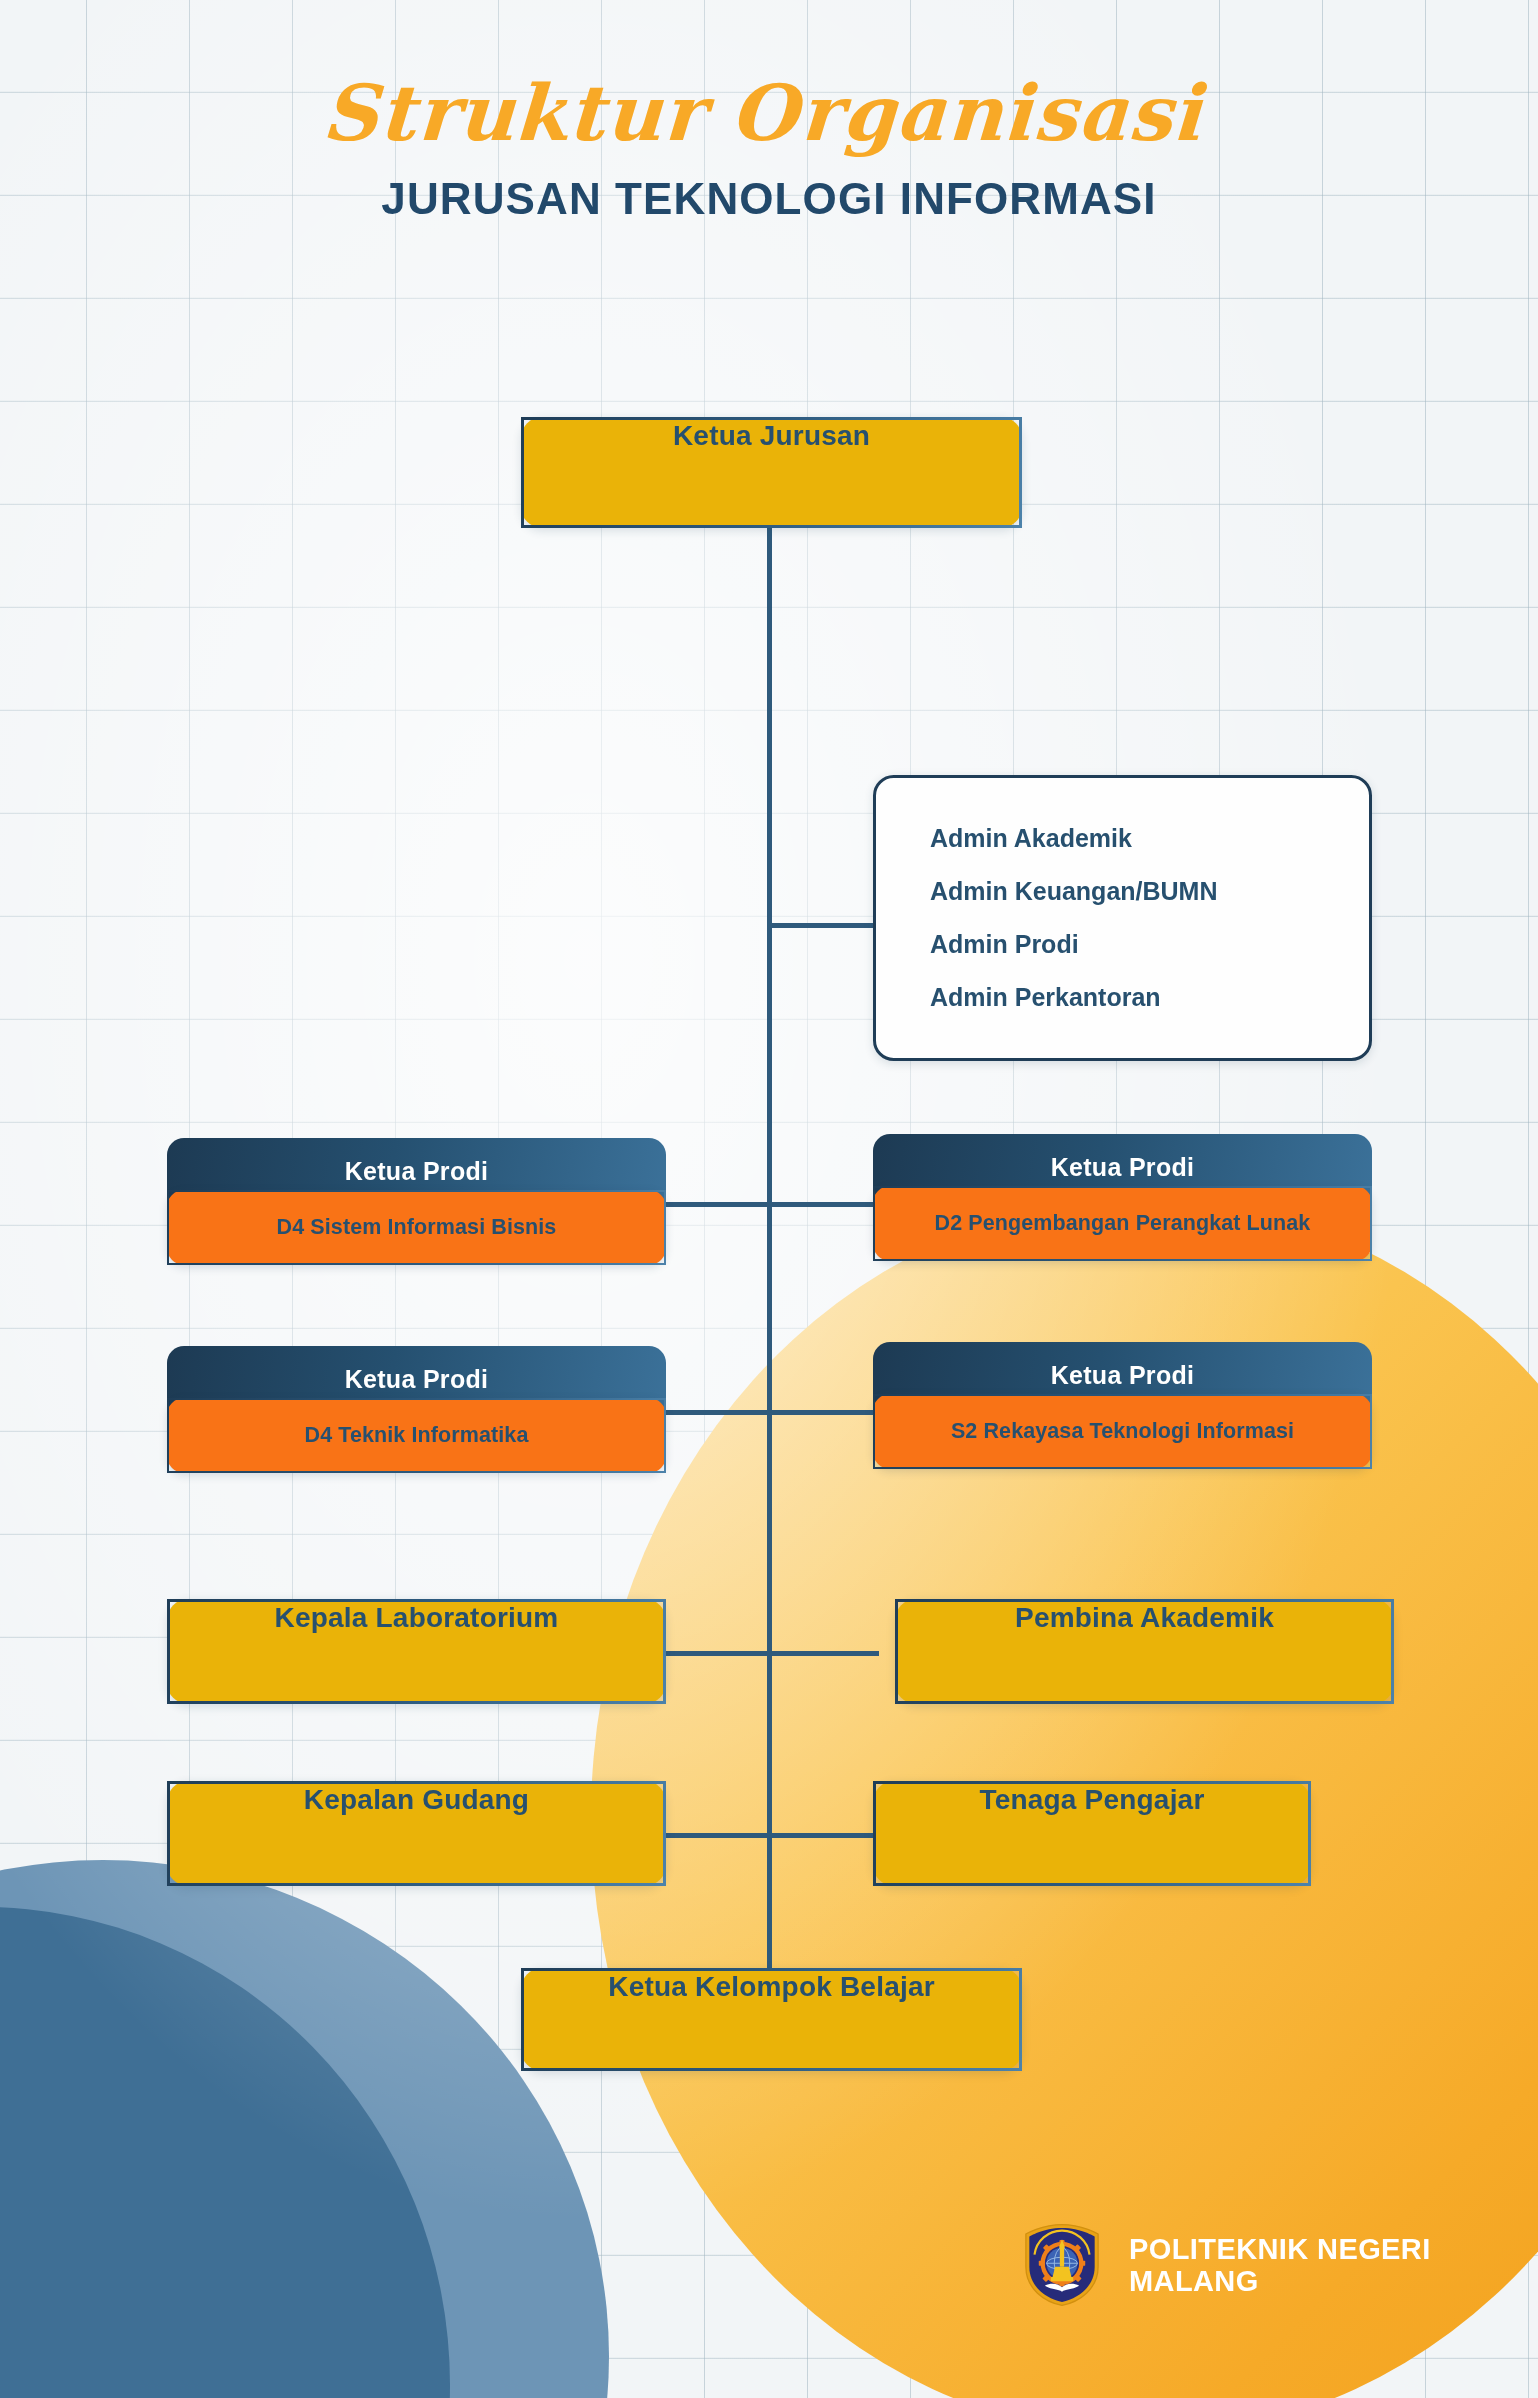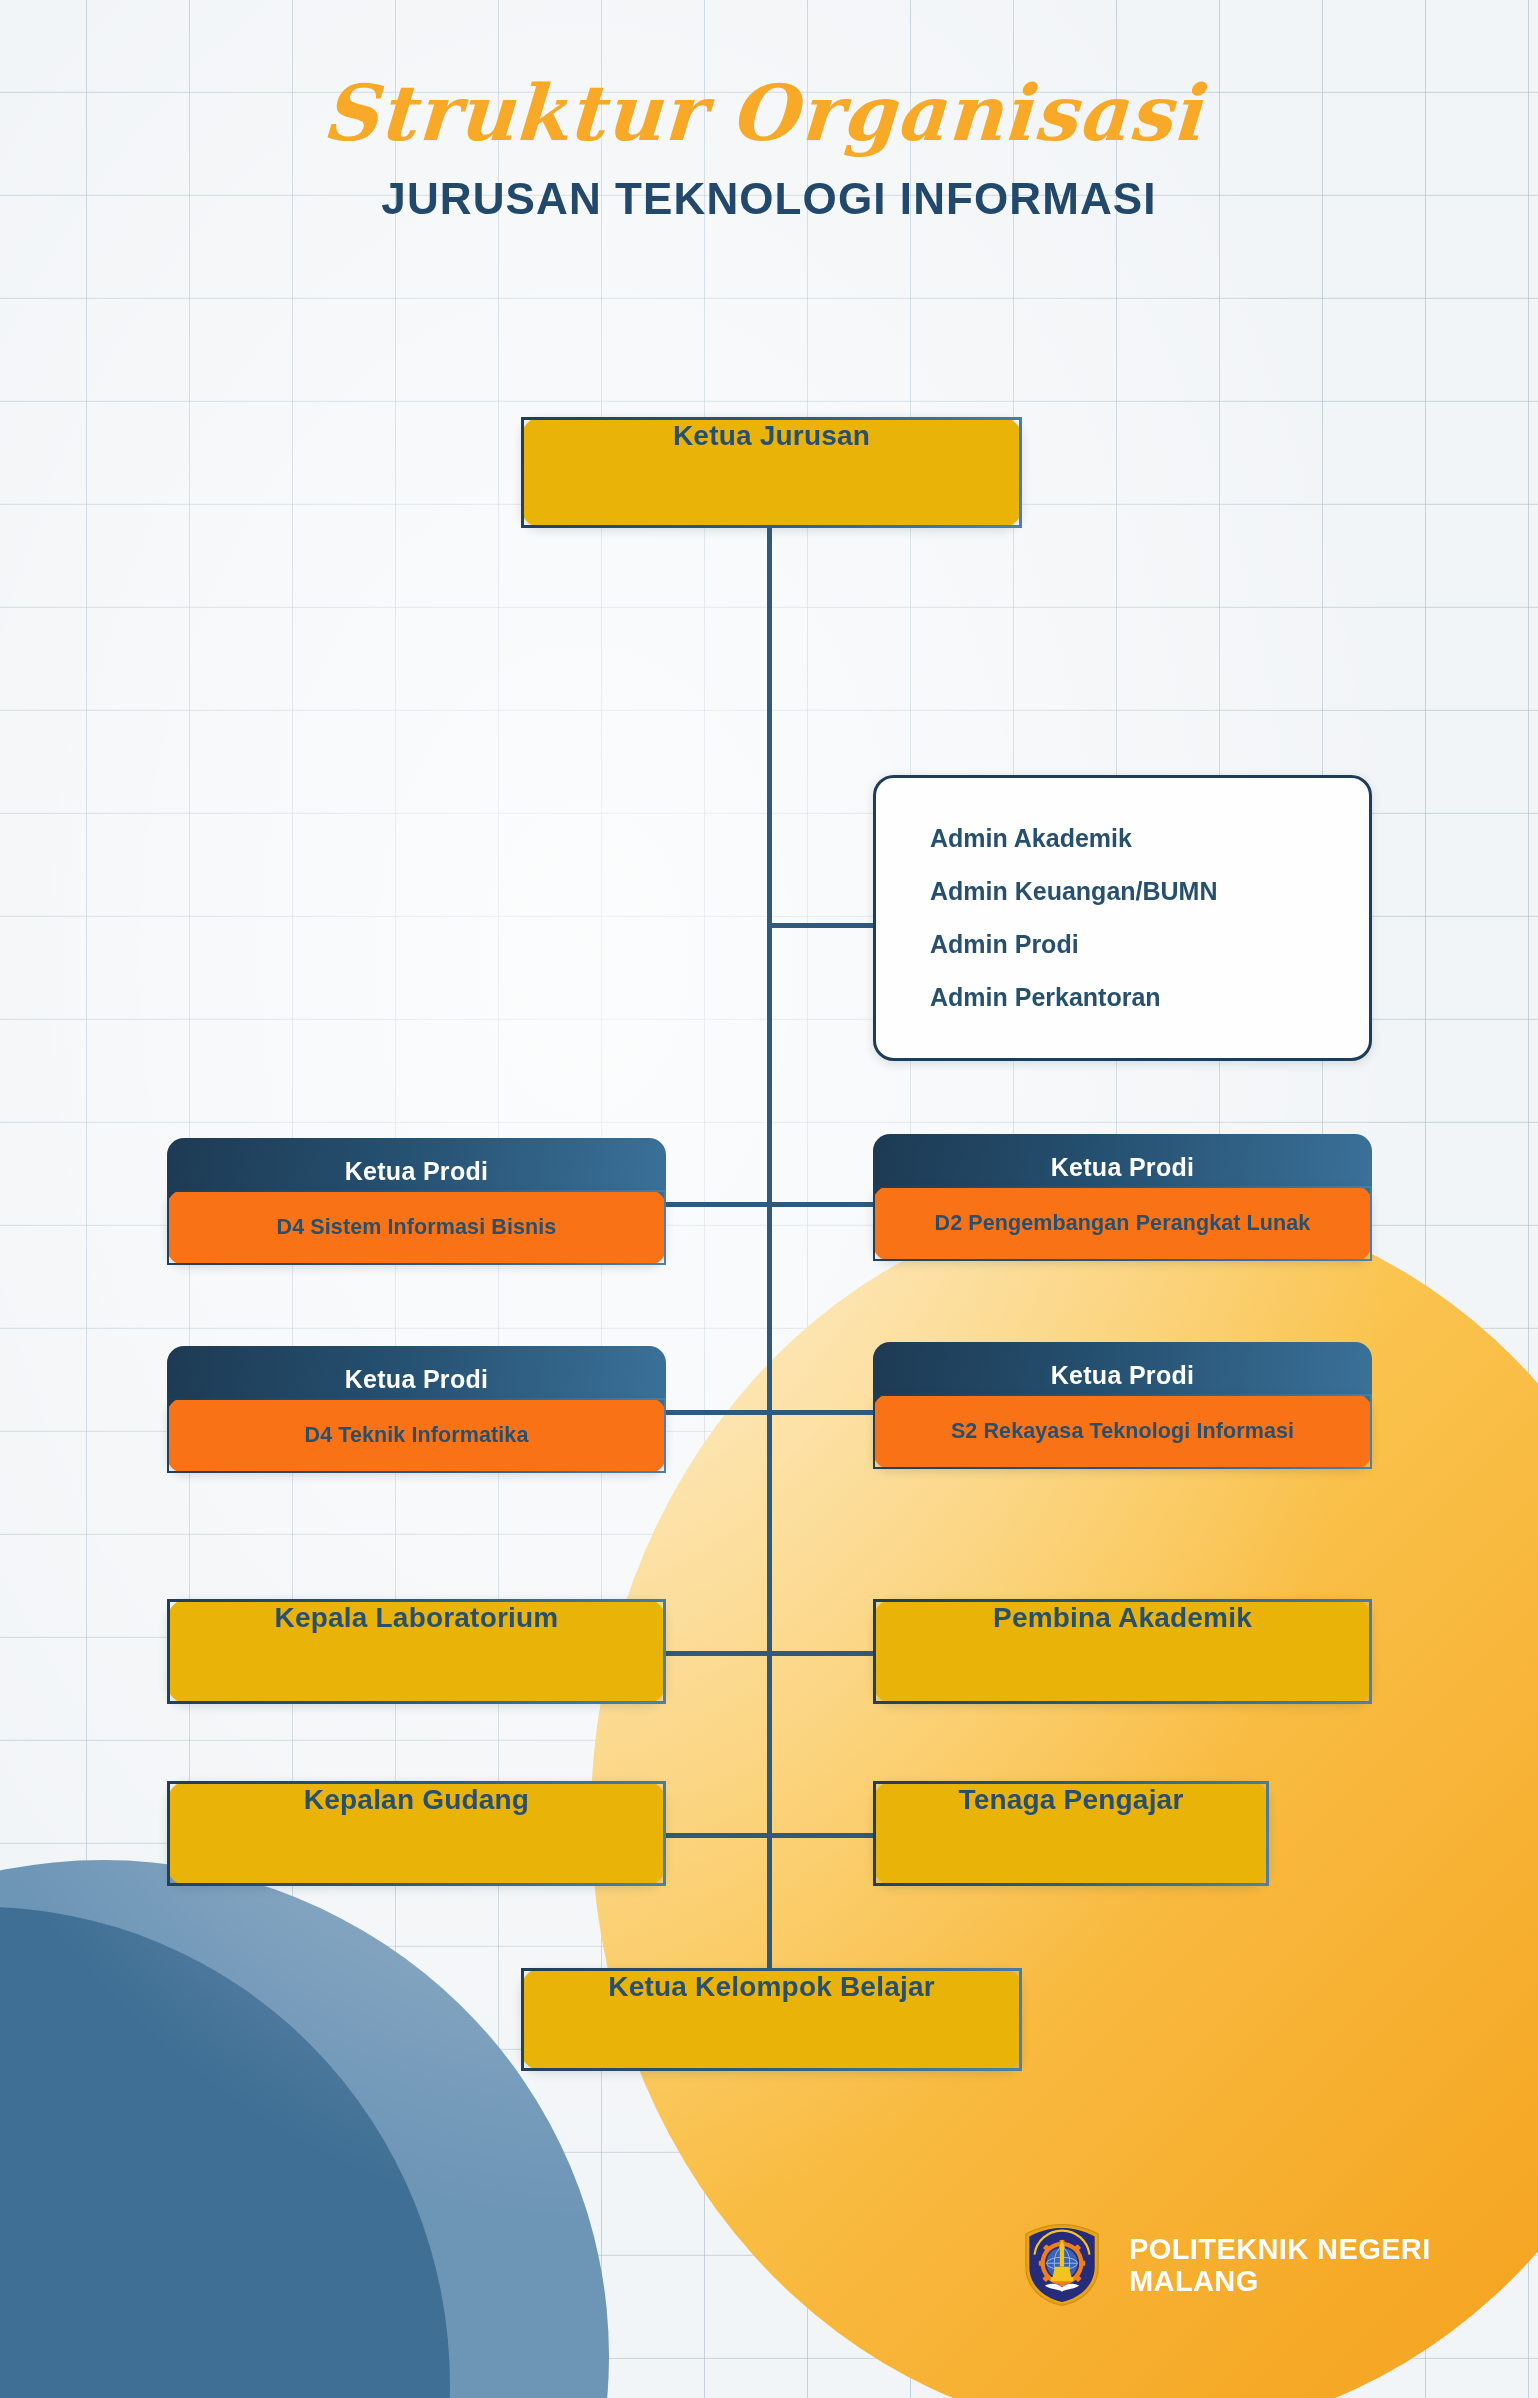--- a/index.html
+++ b/index.html
@@ -286,29 +286,29 @@
     </div>
     <div class="prodi-body">
       <span class="prodi-body-label">S2 Rekayasa Teknologi Informasi</span>
     </div>
   </div>
 
   <div class="node" style="left:167px; top:1599px; width:499px; height:105px;">
     <span class="node-label">Kepala Laboratorium</span>
   </div>
 
-  <div class="node" style="left:873px; top:1599px; width:499px; height:105px;">
+  <div class="node" style="left:895px; top:1599px; width:499px; height:105px;">
     <span class="node-label">Pembina Akademik</span>
   </div>
 
   <div class="node" style="left:167px; top:1781px; width:499px; height:105px;">
     <span class="node-label">Kepalan Gudang</span>
   </div>
 
-  <div class="node" style="left:873px; top:1781px; width:396px; height:105px;">
+  <div class="node" style="left:873px; top:1781px; width:438px; height:105px;">
     <span class="node-label">Tenaga Pengajar</span>
   </div>
 
   <div class="node" style="left:521px; top:1968px; width:501px; height:103px;">
     <span class="node-label">Ketua Kelompok Belajar</span>
   </div>
 
   <div class="footer">
     <svg class="logo-mark" viewBox="0 0 100 100">
       <path d="M50 3 C26 3 8 14 8 14 L8 52 C8 78 30 93 50 97 C70 93 92 78 92 52 L92 14 C92 14 74 3 50 3 Z" fill="#e8a317" stroke="#d2900f" stroke-width="1.5"></path>

